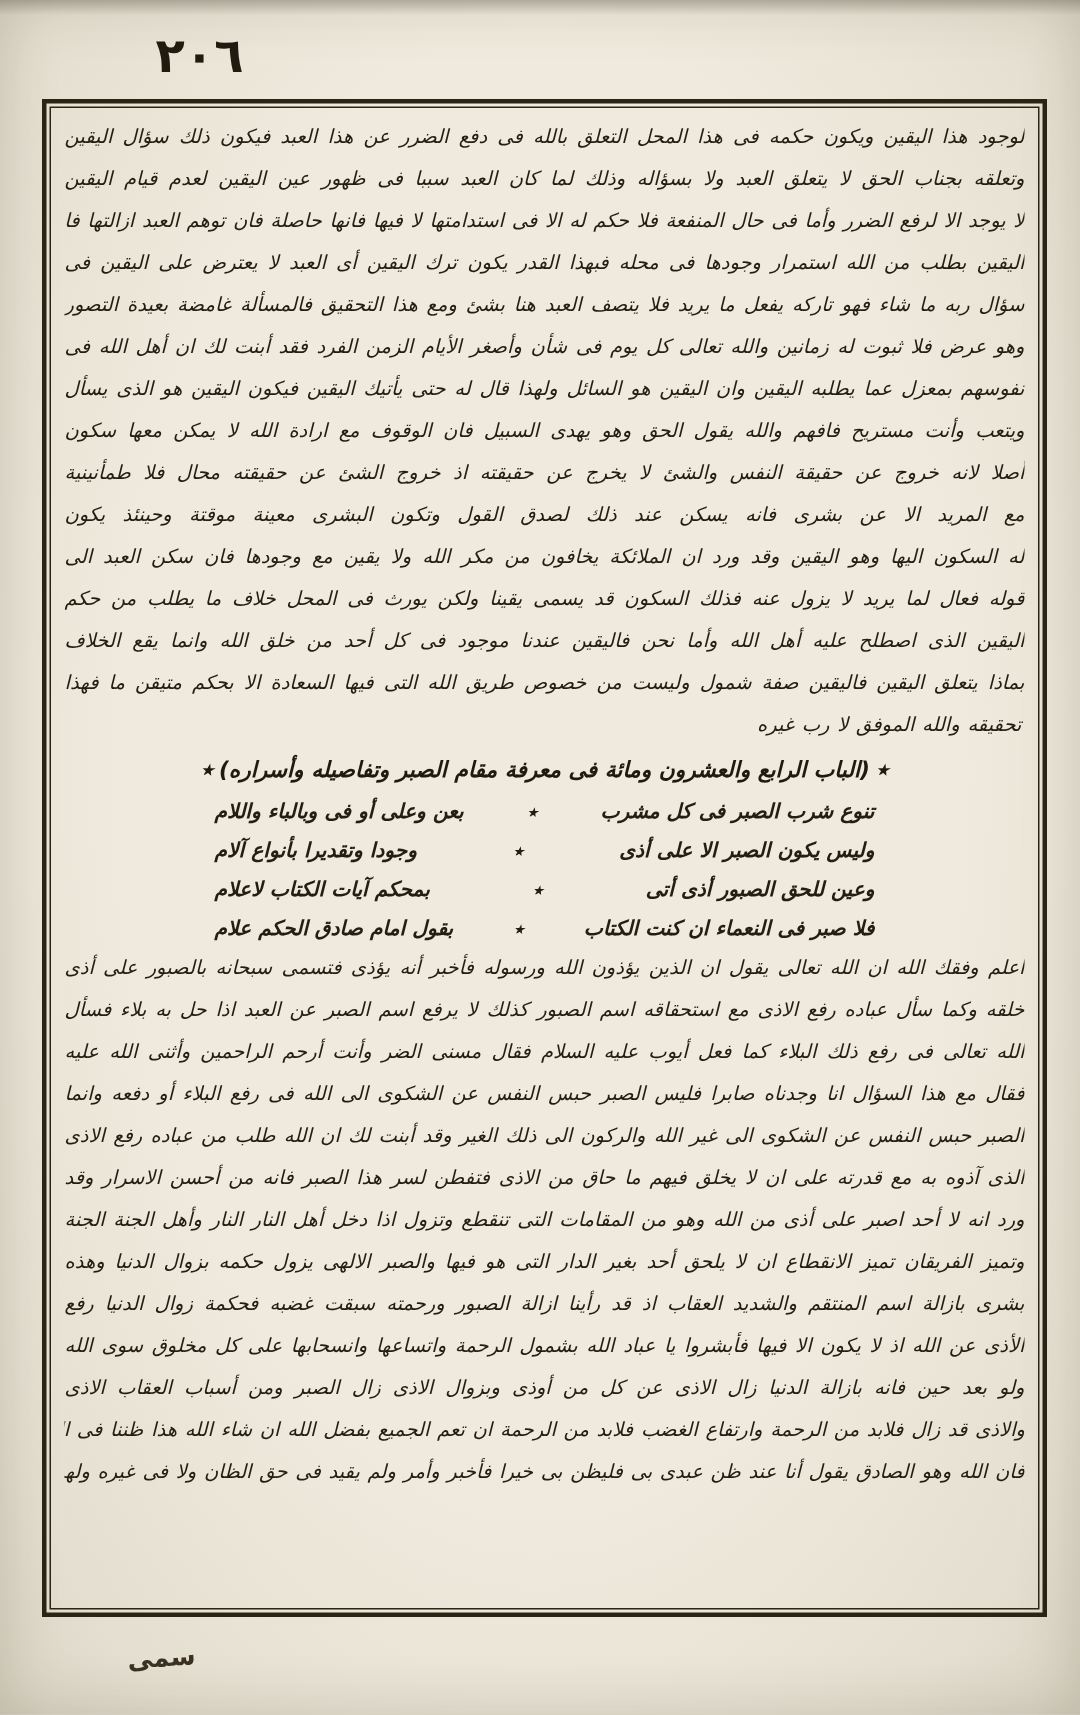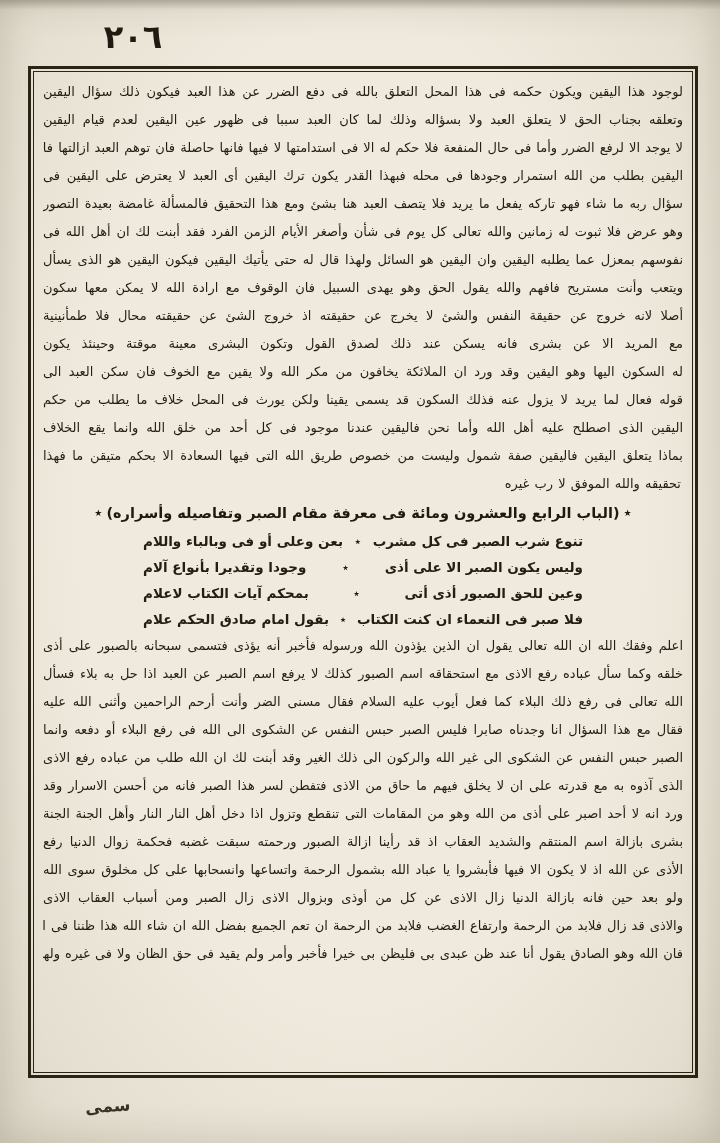--- a/index.html
+++ b/index.html
@@ -20,20 +20,21 @@
     width:90px;text-align:center;
     font-size:32px;font-weight:bold;color:#201a10;
     letter-spacing:2px;
   }
   .frame-outer{
     position:absolute;top:66px;right:22px;
     width:670px;height:1012px;
     border:3px solid #2b2415;
     box-sizing:border-box;
     padding:2px;
+    font-style:italic;
   }
   .frame-inner{
     width:100%;height:100%;
     border:1px solid #2b2415;
     box-sizing:border-box;
     padding:6px 9px 0 9px;
     overflow:hidden;
   }
   .bline{
     height:28px;line-height:28px;
@@ -86,21 +87,21 @@
         <div class="bline">لوجود هذا اليقين ويكون حكمه فى هذا المحل التعلق بالله فى دفع الضرر عن هذا العبد فيكون ذلك سؤال اليقين</div>
         <div class="bline">وتعلقه بجناب الحق لا يتعلق العبد ولا بسؤاله وذلك لما كان العبد سببا فى ظهور عين اليقين لعدم قيام اليقين</div>
         <div class="bline">لا يوجد الا لرفع الضرر وأما فى حال المنفعة فلا حكم له الا فى استدامتها لا فيها فانها حاصلة فان توهم العبد ازالتها فان</div>
         <div class="bline">اليقين بطلب من الله استمرار وجودها فى محله فبهذا القدر يكون ترك اليقين أى العبد لا يعترض على اليقين فى</div>
         <div class="bline">سؤال ربه ما شاء فهو تاركه يفعل ما يريد فلا يتصف العبد هنا بشئ ومع هذا التحقيق فالمسألة غامضة بعيدة التصور</div>
         <div class="bline">وهو عرض فلا ثبوت له زمانين والله تعالى كل يوم فى شأن وأصغر الأيام الزمن الفرد فقد أبنت لك ان أهل الله فى</div>
         <div class="bline">نفوسهم بمعزل عما يطلبه اليقين وان اليقين هو السائل ولهذا قال له حتى يأتيك اليقين فيكون اليقين هو الذى يسأل</div>
         <div class="bline">ويتعب وأنت مستريح فافهم والله يقول الحق وهو يهدى السبيل فان الوقوف مع ارادة الله لا يمكن معها سكون</div>
         <div class="bline">أصلا لانه خروج عن حقيقة النفس والشئ لا يخرج عن حقيقته اذ خروج الشئ عن حقيقته محال فلا طمأنينية</div>
         <div class="bline">مع المريد الا عن بشرى فانه يسكن عند ذلك لصدق القول وتكون البشرى معينة موقتة وحينئذ يكون</div>
-        <div class="bline">له السكون اليها وهو اليقين وقد ورد ان الملائكة يخافون من مكر الله ولا يقين مع الخوف فان سكن العبد الى</div>
+        <div class="bline">له السكون اليها وهو اليقين وقد ورد ان الملائكة يخافون من مكر الله ولا يقين مع وجودها فان سكن العبد الى</div>
         <div class="bline">قوله فعال لما يريد لا يزول عنه فذلك السكون قد يسمى يقينا ولكن يورث فى المحل خلاف ما يطلب من حكم</div>
         <div class="bline">اليقين الذى اصطلح عليه أهل الله وأما نحن فاليقين عندنا موجود فى كل أحد من خلق الله وانما يقع الخلاف</div>
         <div class="bline">بماذا يتعلق اليقين فاليقين صفة شمول وليست من خصوص طريق الله التى فيها السعادة الا بحكم متيقن ما فهذا</div>
         <div class="bline short">تحقيقه والله الموفق لا رب غيره</div>
       </div>
 
       <div class="chapter">
         <span class="orn">٭</span><span>(الباب الرابع والعشرون ومائة فى معرفة مقام الصبر وتفاصيله وأسراره)</span><span class="orn">٭</span>
       </div>
 
@@ -128,20 +129,21 @@
       </div>
 
       <div>
         <div class="bline">اعلم وفقك الله ان الله تعالى يقول ان الذين يؤذون الله ورسوله فأخبر أنه يؤذى فتسمى سبحانه بالصبور على أذى</div>
         <div class="bline">خلقه وكما سأل عباده رفع الاذى مع استحقاقه اسم الصبور كذلك لا يرفع اسم الصبر عن العبد اذا حل به بلاء فسأل</div>
         <div class="bline">الله تعالى فى رفع ذلك البلاء كما فعل أيوب عليه السلام فقال مسنى الضر وأنت أرحم الراحمين وأثنى الله عليه</div>
         <div class="bline">فقال مع هذا السؤال انا وجدناه صابرا فليس الصبر حبس النفس عن الشكوى الى الله فى رفع البلاء أو دفعه وانما</div>
         <div class="bline">الصبر حبس النفس عن الشكوى الى غير الله والركون الى ذلك الغير وقد أبنت لك ان الله طلب من عباده رفع الاذى</div>
         <div class="bline">الذى آذوه به مع قدرته على ان لا يخلق فيهم ما حاق من الاذى فتفطن لسر هذا الصبر فانه من أحسن الاسرار وقد</div>
         <div class="bline">ورد انه لا أحد اصبر على أذى من الله وهو من المقامات التى تنقطع وتزول اذا دخل أهل النار النار وأهل الجنة الجنة</div>
+        <div class="bline">وتميز الفريقان تميز الانقطاع ان لا يلحق أحد بغير الدار التى هو فيها والصبر الالهى يزول حكمه بزوال الدنيا وهذه</div>
         <div class="bline">بشرى بازالة اسم المنتقم والشديد العقاب اذ قد رأينا ازالة الصبور ورحمته سبقت غضبه فحكمة زوال الدنيا رفع</div>
         <div class="bline">الأذى عن الله اذ لا يكون الا فيها فأبشروا يا عباد الله بشمول الرحمة واتساعها وانسحابها على كل مخلوق سوى الله</div>
         <div class="bline">ولو بعد حين فانه بازالة الدنيا زال الاذى عن كل من أوذى وبزوال الاذى زال الصبر ومن أسباب العقاب الاذى</div>
         <div class="bline">والاذى قد زال فلابد من الرحمة وارتفاع الغضب فلابد من الرحمة ان تعم الجميع بفضل الله ان شاء الله هذا ظننا فى الله</div>
         <div class="bline">فان الله وهو الصادق يقول أنا عند ظن عبدى بى فليظن بى خيرا فأخبر وأمر ولم يقيد فى حق الظان ولا فى غيره ولهذا</div>
       </div>
 
     </div>
   </div>
 

